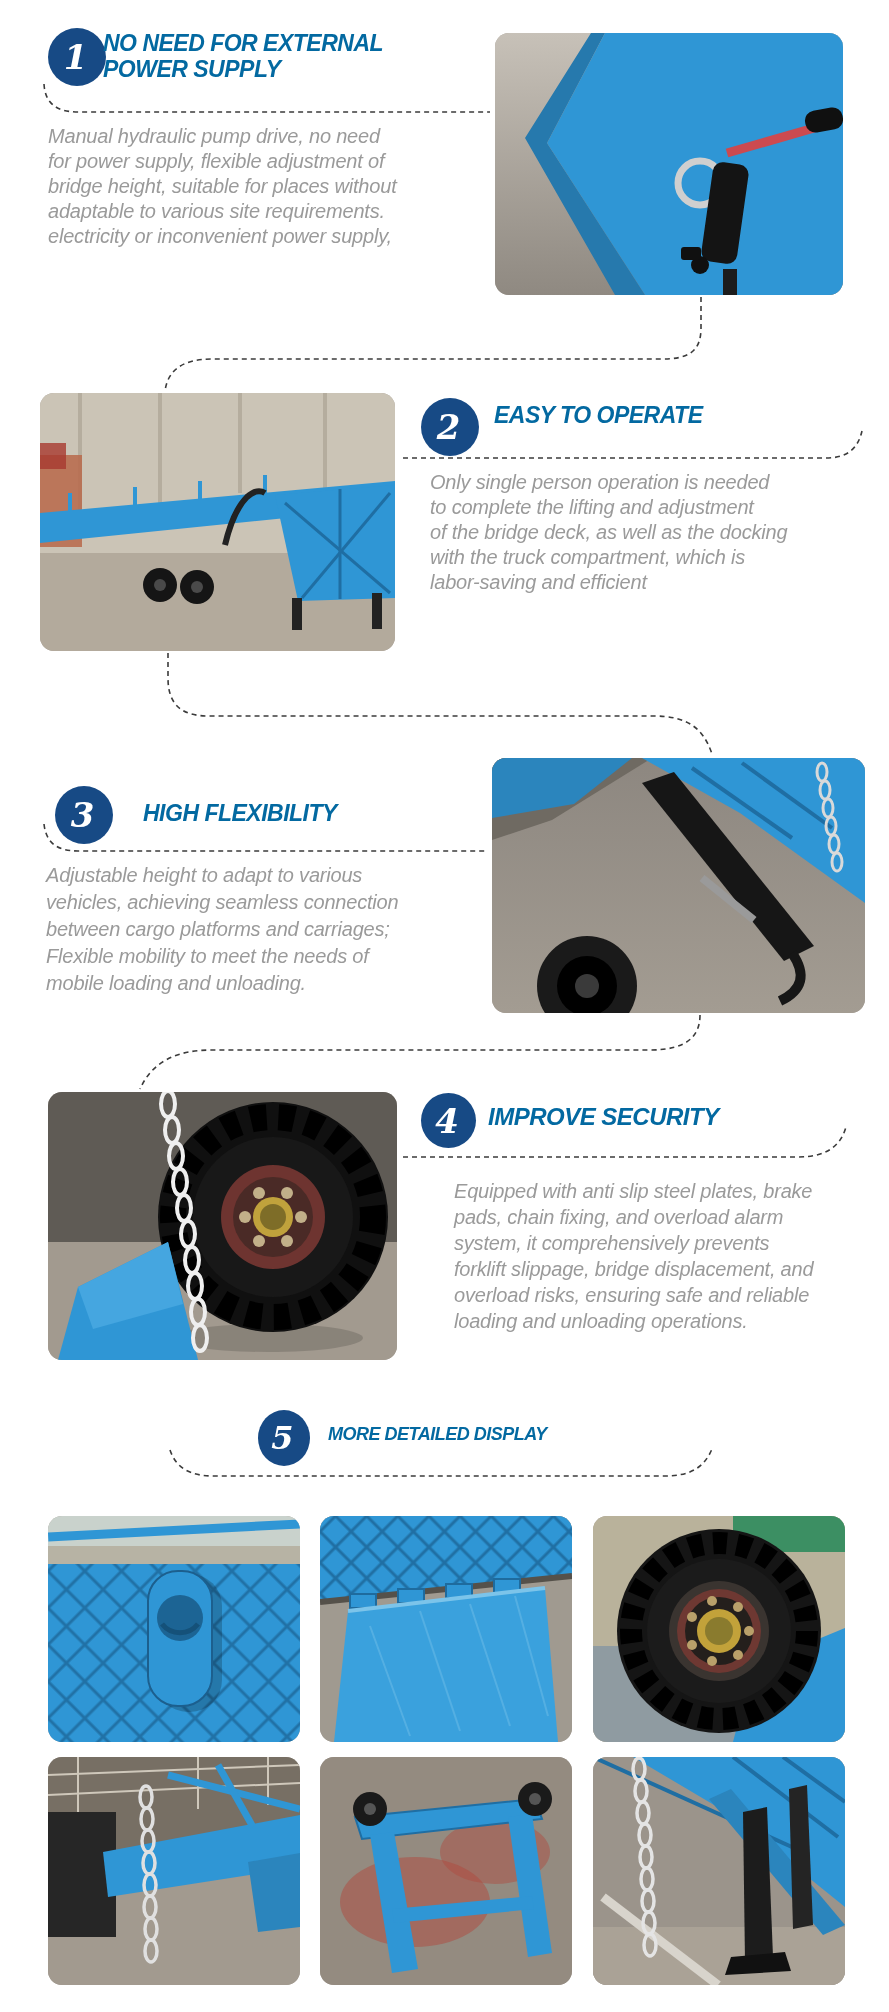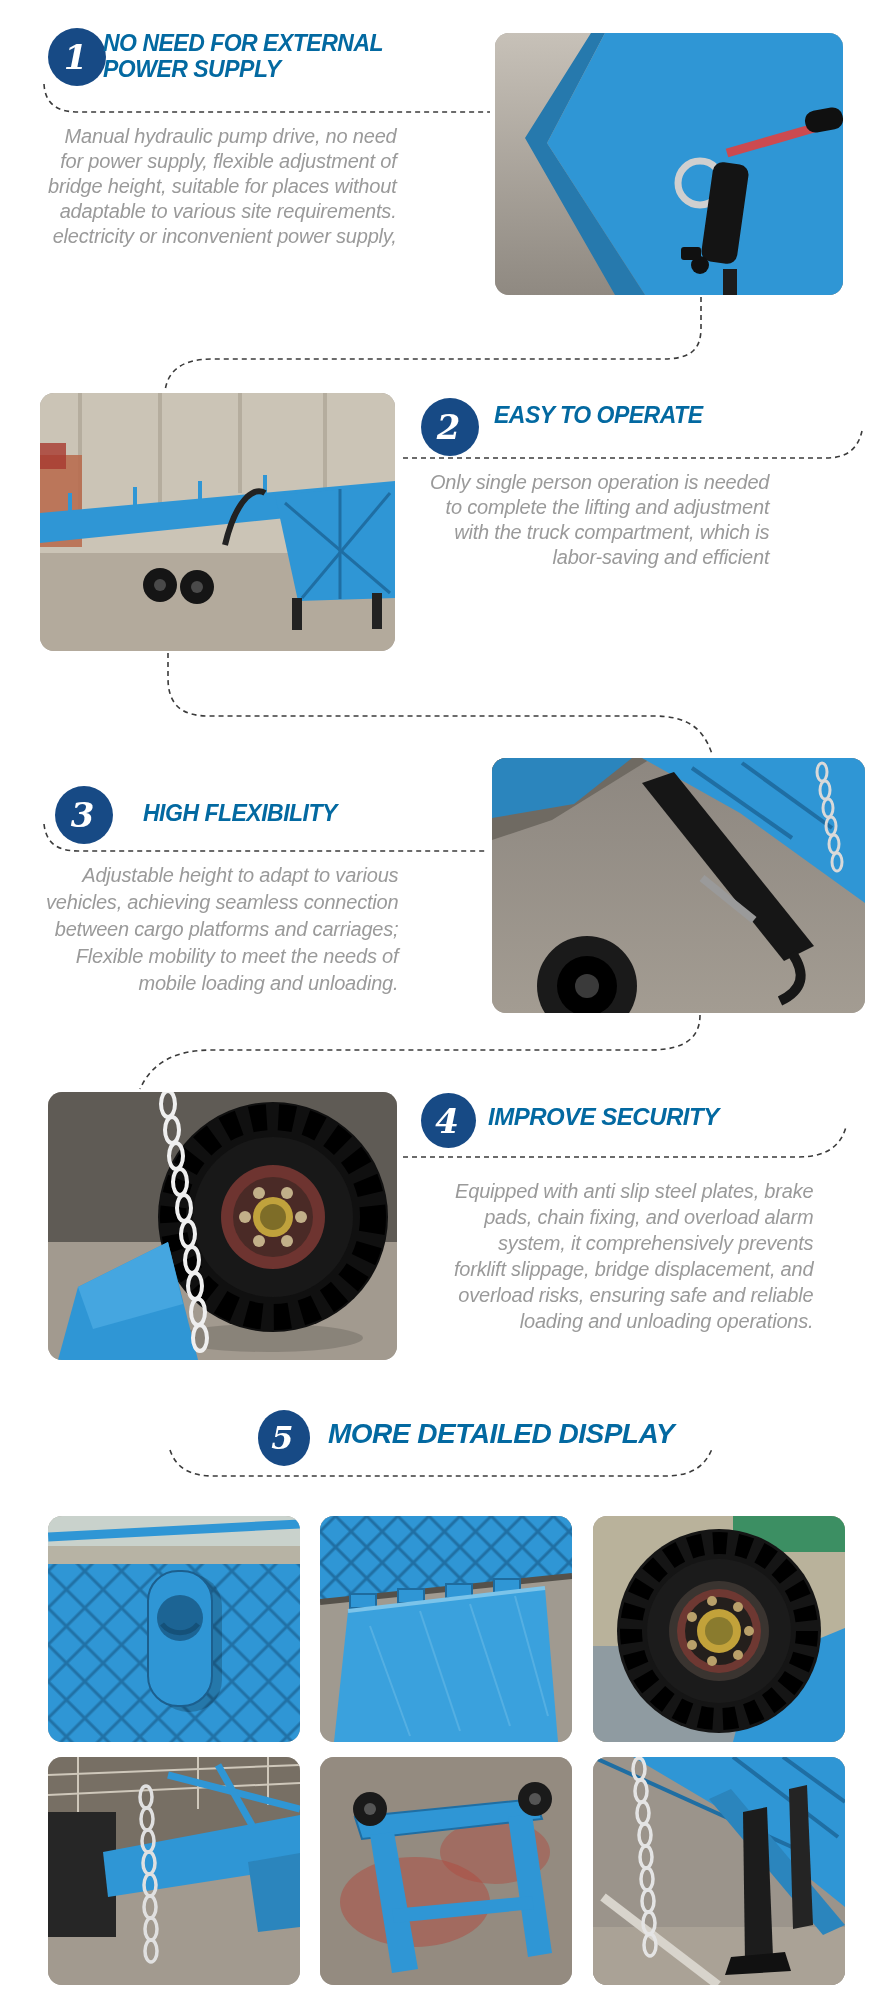--- a/index.html
+++ b/index.html
@@ -5,21 +5,21 @@
   html,body{margin:0;padding:0;background:#fff;}
   #page{position:relative;width:889px;height:2012px;background:#ffffff;overflow:hidden;
         font-family:"Liberation Sans",sans-serif;}
   .badge{position:absolute;background:#174a85;border-radius:50%;display:flex;
          align-items:center;justify-content:center;}
   .badge span{font-family:"DejaVu Serif",serif;font-style:italic;font-weight:700;
          color:#ffffff;font-size:34px;line-height:1;padding-right:3px;}
   .sec-title{position:absolute;font-weight:700;font-style:italic;color:#0369a1;
          font-size:23px;letter-spacing:-0.5px;line-height:26px;white-space:nowrap;}
   .para{position:absolute;font-style:italic;color:#9a9a9a;font-size:20px;
-         letter-spacing:-0.2px;text-align:right;}
+         letter-spacing:-0.2px;}
   .para div{white-space:nowrap;}
   .lh25 div{line-height:25px;}
   .lh26 div{line-height:26px;}
   .lh27 div{line-height:27px;}
   .photo{position:absolute;border-radius:14px;overflow:hidden;background:#a9a29a;}
   .photo svg{display:block;width:100%;height:100%;}
   #connectors{position:absolute;left:0;top:0;z-index:0;}
   .content{position:relative;z-index:1;}
 </style>
 </head>
@@ -119,20 +119,21 @@
         <path d="M185,152 q8,-34 22,-48 q10,-9 18,-4" fill="none" stroke="#222222" stroke-width="6"></path>
       </svg>
     </div>
     <div class="badge" style="left:421px;top:398px;width:58px;height:58px;">
       <span>2</span>
     </div>
     <div class="sec-title" style="left:494px;top:402px;">EASY TO OPERATE</div>
     <div class="para lh25" style="left:430px;top:470px;">
       <div>Only single person operation is needed</div>
       <div>to complete the lifting and adjustment</div>
+      <div>of the bridge deck, as well as the docking</div>
       <div>with the truck compartment, which is</div>
       <div>labor-saving and efficient</div>
     </div>
 
     <div class="badge" style="left:55px;top:786px;width:58px;height:58px;">
       <span>3</span>
     </div>
     <div class="sec-title" style="left:143px;top:800px;">HIGH FLEXIBILITY</div>
     <div class="para lh27" style="left:46px;top:862px;">
       <div> Adjustable height to adapt to various</div>
@@ -223,21 +224,21 @@
       <div>pads, chain fixing, and overload alarm</div>
       <div>system, it comprehensively prevents</div>
       <div>forklift slippage, bridge displacement, and</div>
       <div>overload risks, ensuring safe and reliable</div>
       <div>loading and unloading operations.</div>
     </div>
 
     <div class="badge" style="left:258px;top:1410px;width:52px;height:56px;">
       <span style="font-size:32px;">5</span>
     </div>
-    <div class="sec-title" style="left:328px;top:1421px;font-size:28px;">MORE DETAILED DISPLAY</div>
+    <div class="sec-title" style="left:328px;top:1421px;font-size:18px;">MORE DETAILED DISPLAY</div>
 
     <div class="photo" style="left:48px;top:1516px;width:252px;height:226px;">
       <svg viewBox="0 0 252 226" preserveAspectRatio="none">
         <defs>
             <pattern id="lat1" width="26" height="26" patternUnits="userSpaceOnUse" patternTransform="rotate(45)">
           <path d="M0,13 H26 M13,0 V26" stroke="#1e6b9e" stroke-width="3" fill="none"></path>
         </pattern>
           </defs>
         <rect width="252" height="40" fill="#c9d2cc"></rect>
         <rect y="30" width="252" height="20" fill="#b7b3a4"></rect>

